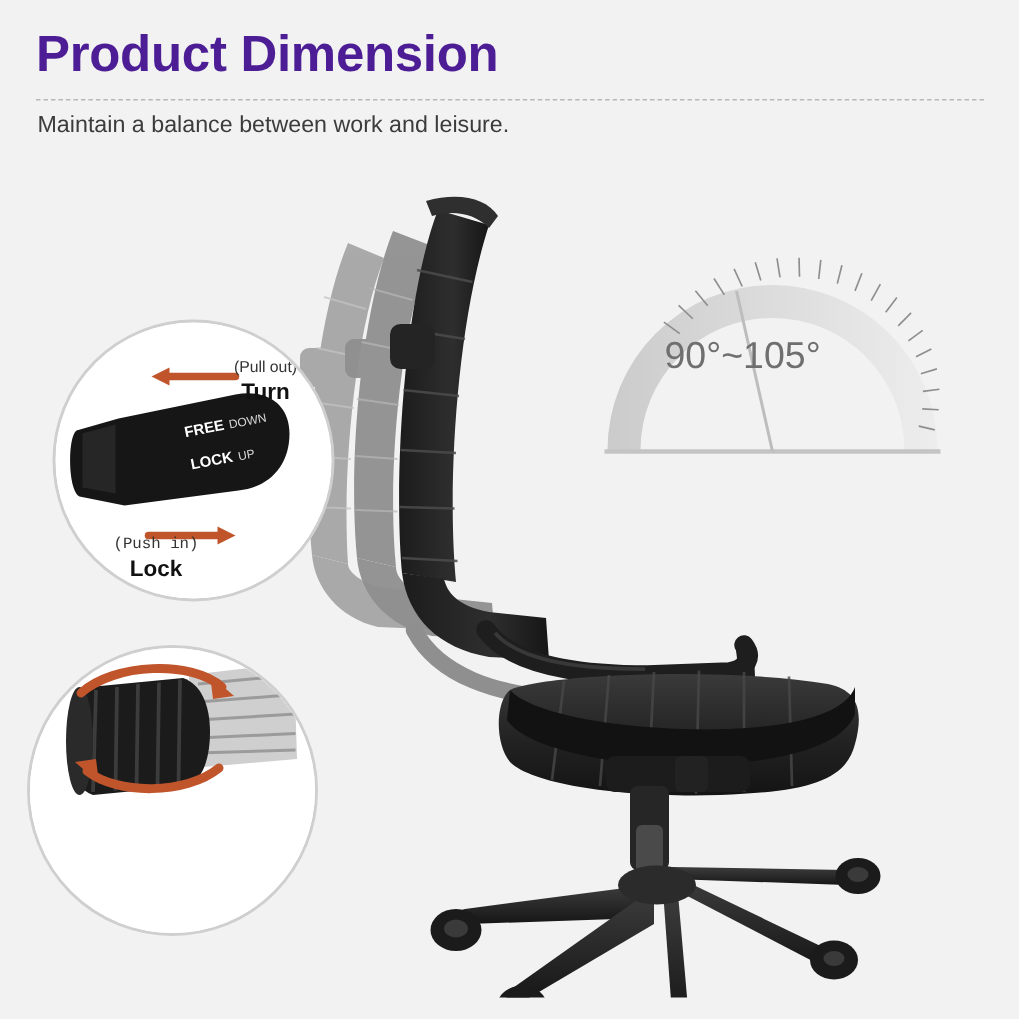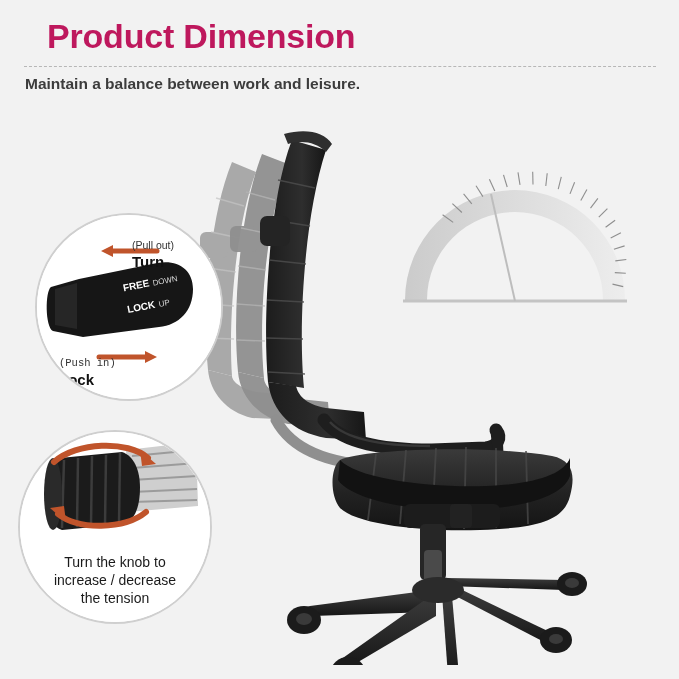--- a/index.html
+++ b/index.html
@@ -20,41 +20,39 @@
     background: #f2f2f2;
   }
 
   
   .title {
     position: absolute;
     left: 24px;
     top: 17px;
     font-size: 34px;
     font-weight: bold;
-    color: #be185d;
+    color: #4c1d95;
     letter-spacing: -0.2px;
     white-space: nowrap;
-    margin-left: 23px;
   }
   .title-rule {
     position: absolute;
     left: 24px;
     top: 66px;
     width: 632px;
     height: 0;
     border-top: 1px dashed #b7b7b7;
   }
   .subtitle {
     position: absolute;
     left: 25px;
     top: 75px;
     font-size: 15.5px;
     color: #3c3c3c;
     white-space: nowrap;
-    font-weight: bold;
   }
 
   
   .angle-wrap {
     position: absolute;
     left: 395px;
     top: 130px;
     width: 250px;
     height: 195px;
   }
@@ -92,21 +90,21 @@
     height: 184px;
   }
   #callout-knob {
     left: 18px;
     top: 430px;
     width: 190px;
     height: 190px;
   }
   .callout-text {
     position: absolute;
-    text-align: left;
+    text-align: center;
     color: #222;
     line-height: 1.15;
   }
   .small-note {
     font-size: 10.5px;
     color: #333;
   }
   .bold-word {
     font-size: 15px;
     font-weight: bold;
@@ -163,20 +161,21 @@
         <line x1="220.1" y1="90.2" x2="210.6" y2="97.2"></line>
         <line x1="225.9" y1="102.7" x2="215.7" y2="107.9"></line>
         <line x1="229.6" y1="115.9" x2="218.9" y2="119.2"></line>
         <line x1="231.3" y1="129.5" x2="220.3" y2="130.9"></line>
         <line x1="230.8" y1="143.2" x2="219.8" y2="142.6"></line>
         <line x1="228.2" y1="156.6" x2="217.5" y2="154.1"></line>
       </g>
 
       <line x1="120" y1="171" x2="96" y2="64" stroke="#bdbdbd" stroke-width="2"></line>
     </svg>
+    <div class="angle-label">90°~105°</div>
   </div>
 
   <div class="chair">
     <svg width="430" height="545" viewBox="0 0 430 545">
       <defs>
         <linearGradient id="seatGrad" x1="0" y1="0" x2="0" y2="1">
           <stop offset="0%" stop-color="#3a3a3a"></stop>
           <stop offset="55%" stop-color="#222222"></stop>
           <stop offset="100%" stop-color="#141414"></stop>
         </linearGradient>
@@ -350,20 +349,15 @@
         <ellipse cx="33" cy="62" rx="9" ry="36" fill="#2a2a2a"></ellipse>
       </g>
 
       <g>
         <path d="M 34,30 C 56,10 108,8 128,26" stroke="#c0542b" stroke-width="6" fill="none" stroke-linecap="round"></path>
         <polygon points="136,32 120,18 122,34" fill="#c0542b"></polygon>
         <path d="M 126,80 C 104,98 58,98 38,82" stroke="#c0542b" stroke-width="6" fill="none" stroke-linecap="round"></path>
         <polygon points="30,76 46,90 44,74" fill="#c0542b"></polygon>
       </g>
     </svg>
-    <div class="knob-caption">
-      <div>Turn the knob to</div>
-      <div>increase / decrease</div>
-      <div>the tension</div>
-    </div>
   </div>
 
 </div>
 
 </body></html>

